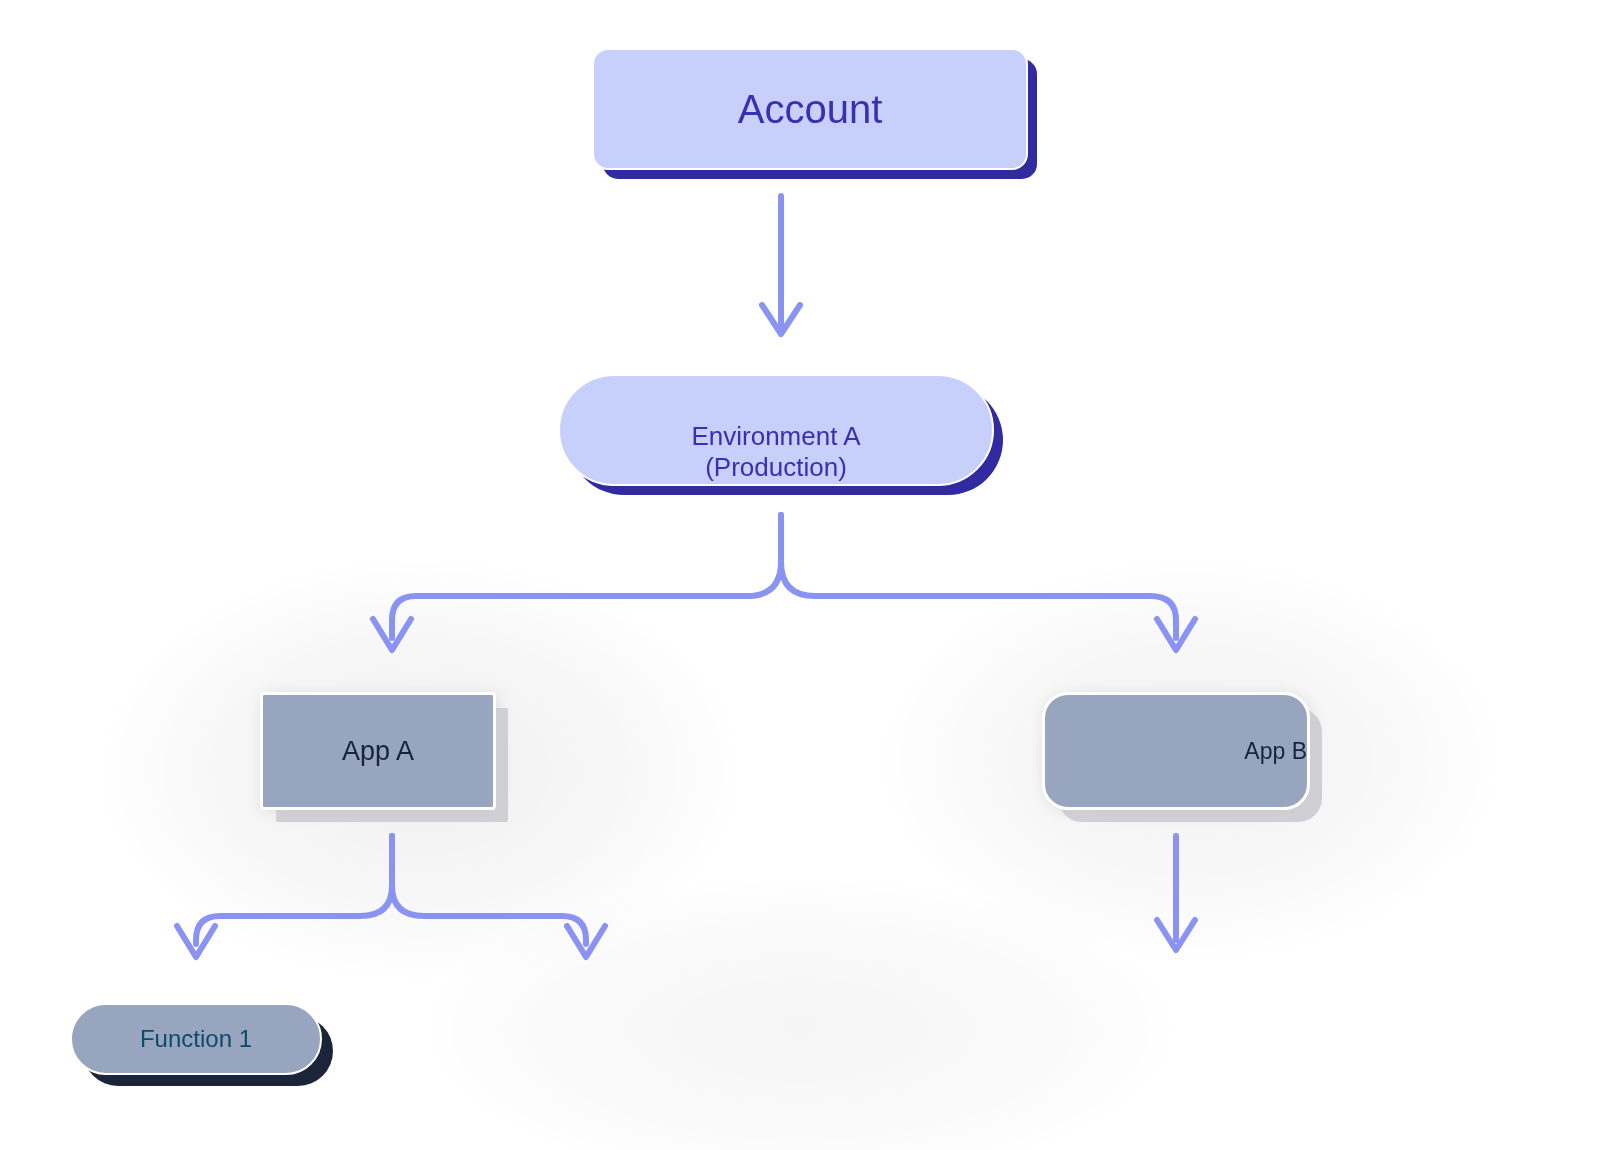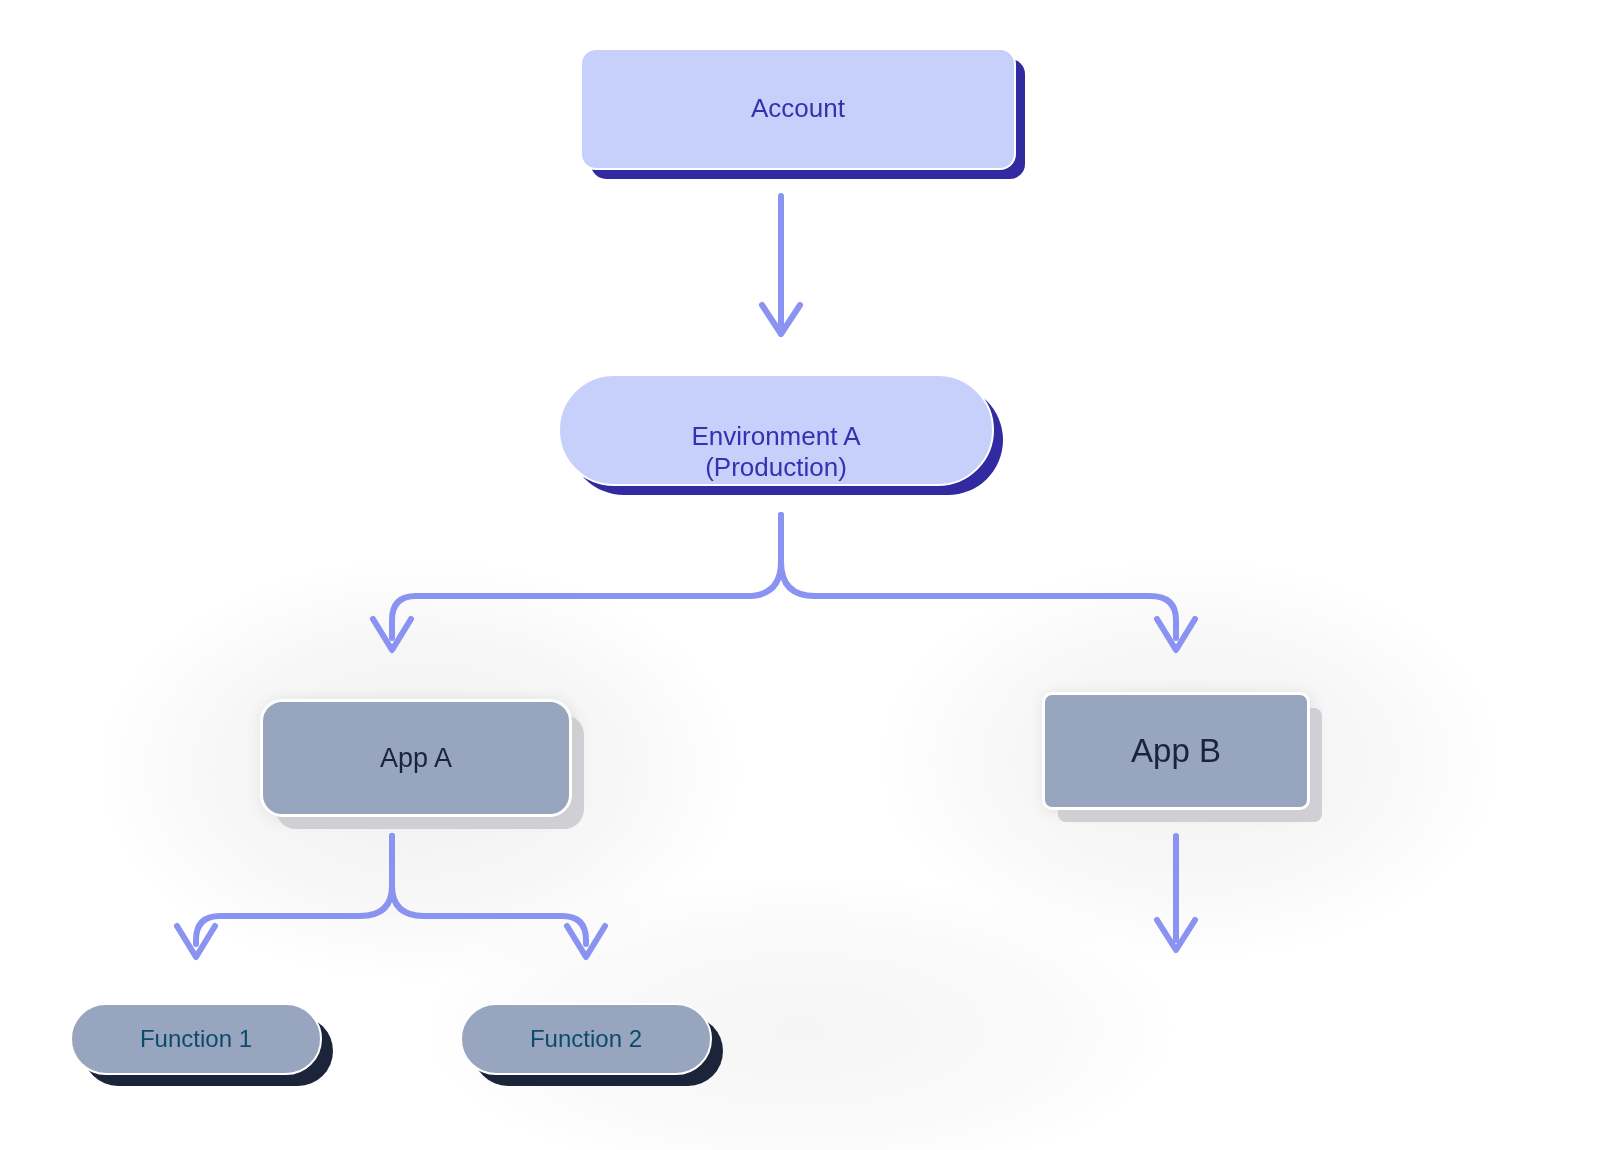--- a/index.html
+++ b/index.html
@@ -69,24 +69,24 @@
                 2px 2px 16px rgba(0,0,0,0.10);
   }
   
   .node-fn {
     background: #97a5be;
     color: #0c4a6e;
     border: 2px solid #ffffff;
     box-shadow: 12px 12px 0 -1px #1b2438;
   }
 
-  #account      { left:580px; top:48px;  width:436px; height:122px; border-radius:16px; font-size:26px;align-items:center; }
+  #account      { left:592px; top:48px;  width:436px; height:122px; border-radius:16px; font-size:40px;align-items:center; }
   #environment  { left:558px; top:374px; width:436px; height:112px; border-radius:56px; font-size:26px;align-items:flex-end; }
-  #app-a        { left:260px; top:692px; width:312px; height:118px; border-radius:22px; font-size:27px;margin-top:7px; }
-  #app-b        { left:1042px;top:692px; width:268px; height:118px; border-radius:10px; font-size:33px; }
+  #app-a        { left:260px; top:692px; width:236px; height:118px; border-radius:4px; font-size:27px; }
+  #app-b        { left:1042px;top:692px; width:268px; height:118px; border-radius:26px; font-size:23px;justify-content:flex-end; }
   #function-1   { left:70px;  top:1003px;width:252px; height:72px;  border-radius:38px; font-size:24px; }
   #function-2   { left:460px; top:1003px;width:252px; height:72px;  border-radius:38px; font-size:24px; }
   #function-3   { left:1046px;top:996px; width:252px; height:72px;  border-radius:38px; font-size:24px; }
 
   .node-label { display:block; }
 </style>
 </head>
 <body>
 
 <div id="canvas">
@@ -144,18 +144,15 @@
   </div>
 
   <div class="node node-app" id="app-b">
     <span class="node-label">App B</span>
   </div>
 
   <div class="node node-fn" id="function-1">
     <span class="node-label">Function 1</span>
   </div>
 
-  <div class="node node-fn" id="function-2">
-    <span class="node-label">Function 2</span>
-  </div>
 
 
 </div>
 
 </body></html>

